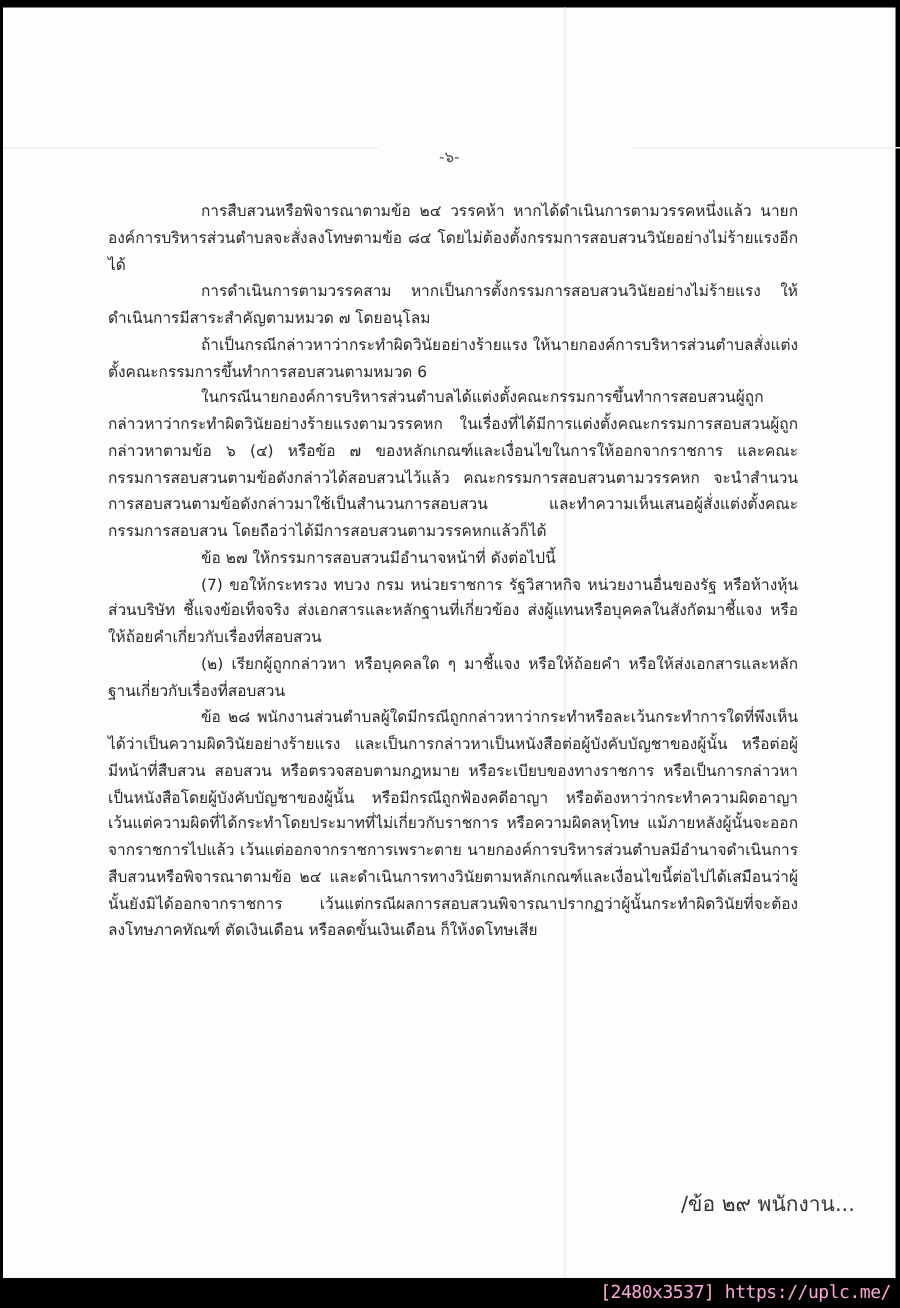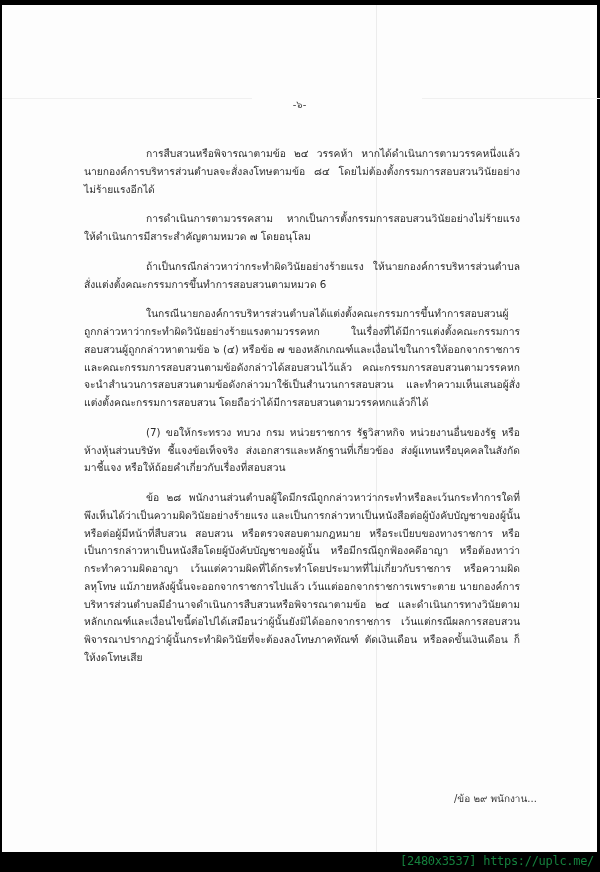--- a/index.html
+++ b/index.html
@@ -18,48 +18,50 @@
     .scan-line-h2 { position: absolute; left: 420px; top: 93px; width: 180px; height: 1px; background: #f0f0f0; }
     .page-number {
       position: absolute; left: 0; width: 595px; top: 92px; text-align: center;
       font-size: 10px; color: #444;
     }
     .body-text {
       position: absolute; left: 70px; top: 128px; width: 460px;
       font-size: 10.3px; line-height: 17.75px; color: #2a2a2a;
       text-align: justify;
     }
-    .para { margin: 12px; text-indent: 62px; }
+    .para { margin: 0; text-indent: 62px; }
     .next-page-ref {
-      position: absolute; left: 452px; top: 786px; font-size: 10px; color: #333;
+      position: absolute; left: 452px; top: 786px; font-size: 14px; color: #333;
     }
     .footer-bar {
       position: absolute; left: 0; top: 852px; width: 600px; height: 20px; background: #000;
     }
     .watermark {
-      position: absolute; right: 6px; top: 854px; color: #15803d;
+      position: absolute; right: 6px; top: 854px; color: #f9a8d4;
       font-family: "DejaVu Sans Mono", monospace; font-size: 12px; letter-spacing: -0.3px;
     }
   </style>
 </head>
 <body>
 
 <div class="page">
   <div class="scan-line-v"></div>
   <div class="scan-line-h1"></div>
   <div class="scan-line-h2"></div>
 
   <div class="page-number">-๖-</div>
 
   <div class="body-text">
     <p class="para">การสืบสวนหรือพิจารณาตามข้อ ๒๔ วรรคห้า หากได้ดำเนินการตามวรรคหนึ่งแล้ว นายกองค์การบริหารส่วนตำบลจะสั่งลงโทษตามข้อ ๘๔ โดยไม่ต้องตั้งกรรมการสอบสวนวินัยอย่างไม่ร้ายแรงอีกได้</p>
     <p class="para">การดำเนินการตามวรรคสาม หากเป็นการตั้งกรรมการสอบสวนวินัยอย่างไม่ร้ายแรง ให้ดำเนินการมีสาระสำคัญตามหมวด ๗ โดยอนุโลม</p>
     <p class="para">ถ้าเป็นกรณีกล่าวหาว่ากระทำผิดวินัยอย่างร้ายแรง ให้นายกองค์การบริหารส่วนตำบลสั่งแต่งตั้งคณะกรรมการขึ้นทำการสอบสวนตามหมวด 6</p>
     <p class="para">ในกรณีนายกองค์การบริหารส่วนตำบลได้แต่งตั้งคณะกรรมการขึ้นทำการสอบสวนผู้ถูกกล่าวหาว่ากระทำผิดวินัยอย่างร้ายแรงตามวรรคหก ในเรื่องที่ได้มีการแต่งตั้งคณะกรรมการสอบสวนผู้ถูกกล่าวหาตามข้อ ๖ (๔) หรือข้อ ๗ ของหลักเกณฑ์และเงื่อนไขในการให้ออกจากราชการ และคณะกรรมการสอบสวนตามข้อดังกล่าวได้สอบสวนไว้แล้ว คณะกรรมการสอบสวนตามวรรคหก จะนำสำนวนการสอบสวนตามข้อดังกล่าวมาใช้เป็นสำนวนการสอบสวน และทำความเห็นเสนอผู้สั่งแต่งตั้งคณะกรรมการสอบสวน โดยถือว่าได้มีการสอบสวนตามวรรคหกแล้วก็ได้</p>
+    <p class="para">ข้อ ๒๗ ให้กรรมการสอบสวนมีอำนาจหน้าที่ ดังต่อไปนี้</p>
     <p class="para">(7) ขอให้กระทรวง ทบวง กรม หน่วยราชการ รัฐวิสาหกิจ หน่วยงานอื่นของรัฐ หรือห้างหุ้นส่วนบริษัท ชี้แจงข้อเท็จจริง ส่งเอกสารและหลักฐานที่เกี่ยวข้อง ส่งผู้แทนหรือบุคคลในสังกัดมาชี้แจง หรือให้ถ้อยคำเกี่ยวกับเรื่องที่สอบสวน</p>
+    <p class="para">(๒) เรียกผู้ถูกกล่าวหา หรือบุคคลใด ๆ มาชี้แจง หรือให้ถ้อยคำ หรือให้ส่งเอกสารและหลักฐานเกี่ยวกับเรื่องที่สอบสวน</p>
     <p class="para">ข้อ ๒๘ พนักงานส่วนตำบลผู้ใดมีกรณีถูกกล่าวหาว่ากระทำหรือละเว้นกระทำการใดที่พึงเห็นได้ว่าเป็นความผิดวินัยอย่างร้ายแรง และเป็นการกล่าวหาเป็นหนังสือต่อผู้บังคับบัญชาของผู้นั้น หรือต่อผู้มีหน้าที่สืบสวน สอบสวน หรือตรวจสอบตามกฎหมาย หรือระเบียบของทางราชการ หรือเป็นการกล่าวหาเป็นหนังสือโดยผู้บังคับบัญชาของผู้นั้น หรือมีกรณีถูกฟ้องคดีอาญา หรือต้องหาว่ากระทำความผิดอาญา เว้นแต่ความผิดที่ได้กระทำโดยประมาทที่ไม่เกี่ยวกับราชการ หรือความผิดลหุโทษ แม้ภายหลังผู้นั้นจะออกจากราชการไปแล้ว เว้นแต่ออกจากราชการเพราะตาย นายกองค์การบริหารส่วนตำบลมีอำนาจดำเนินการสืบสวนหรือพิจารณาตามข้อ ๒๔ และดำเนินการทางวินัยตามหลักเกณฑ์และเงื่อนไขนี้ต่อไปได้เสมือนว่าผู้นั้นยังมิได้ออกจากราชการ เว้นแต่กรณีผลการสอบสวนพิจารณาปรากฏว่าผู้นั้นกระทำผิดวินัยที่จะต้องลงโทษภาคทัณฑ์ ตัดเงินเดือน หรือลดขั้นเงินเดือน ก็ให้งดโทษเสีย</p>
   </div>
 
   <div class="next-page-ref">/ข้อ ๒๙ พนักงาน...</div>
 </div>
 
 <div class="footer-bar"></div>
 <div class="watermark">[2480x3537] https://uplc.me/</div>
 
 </body></html>

